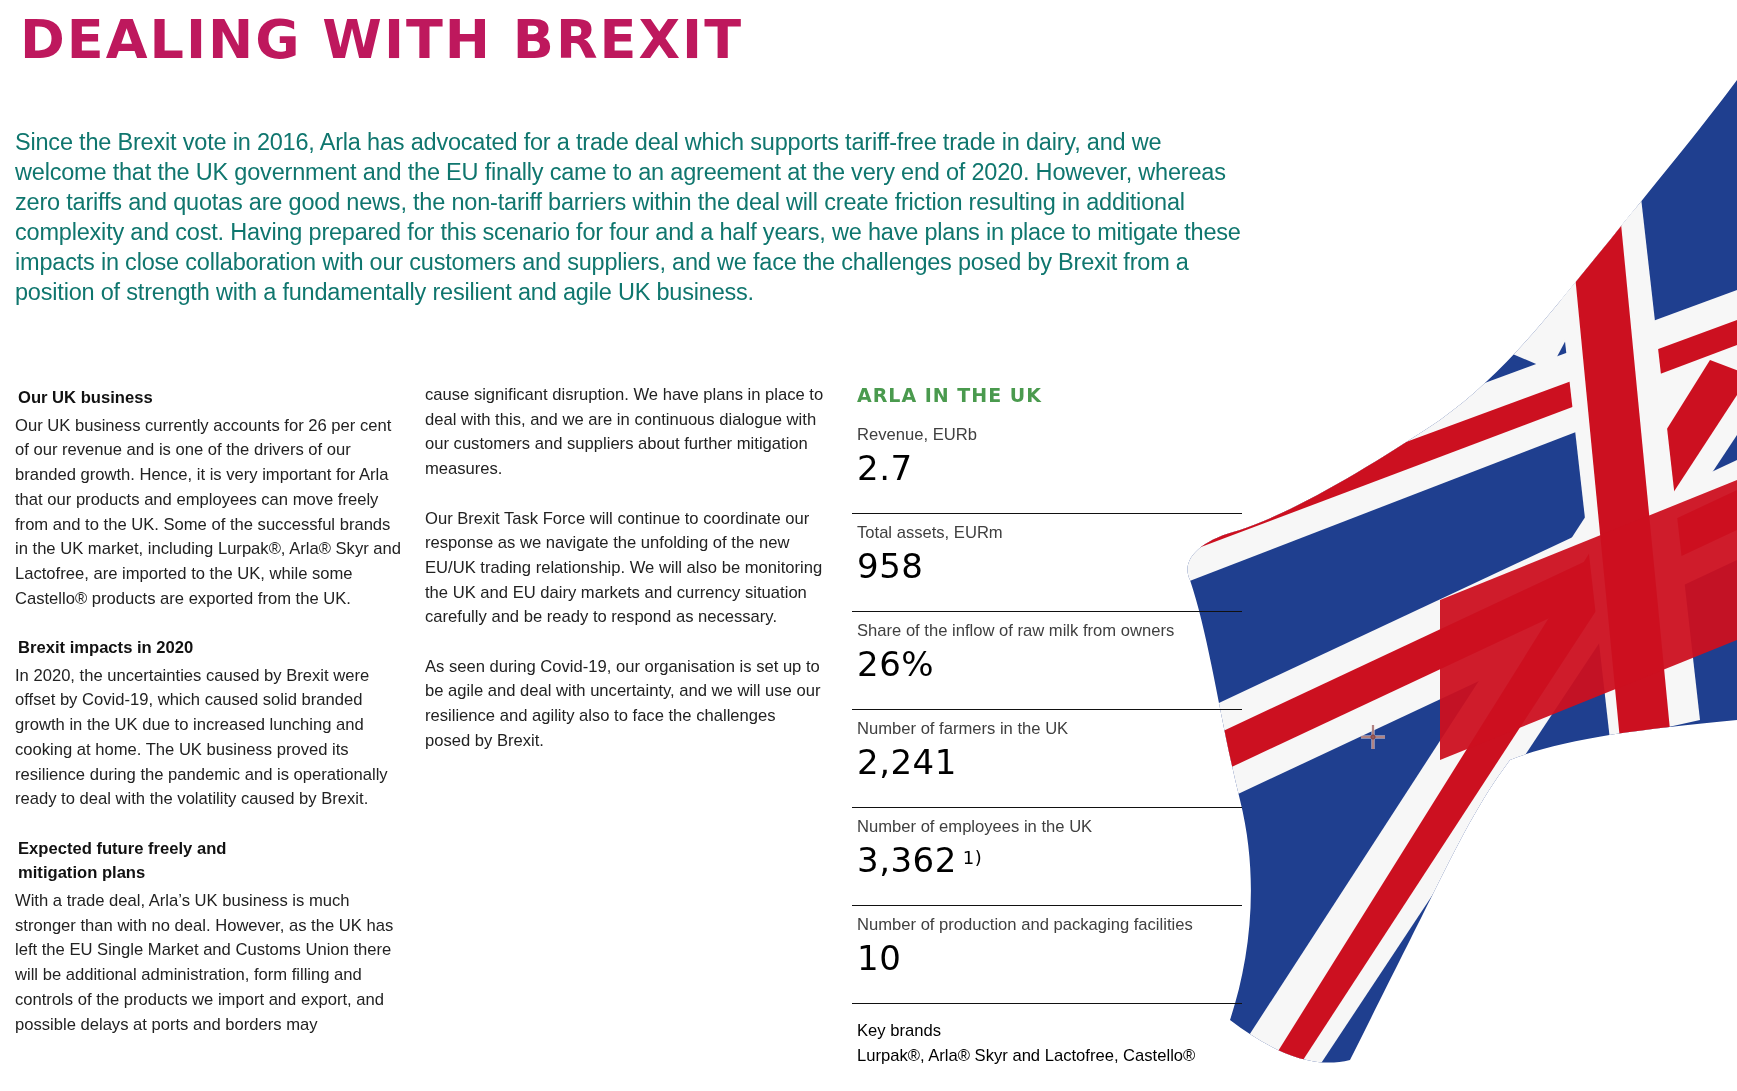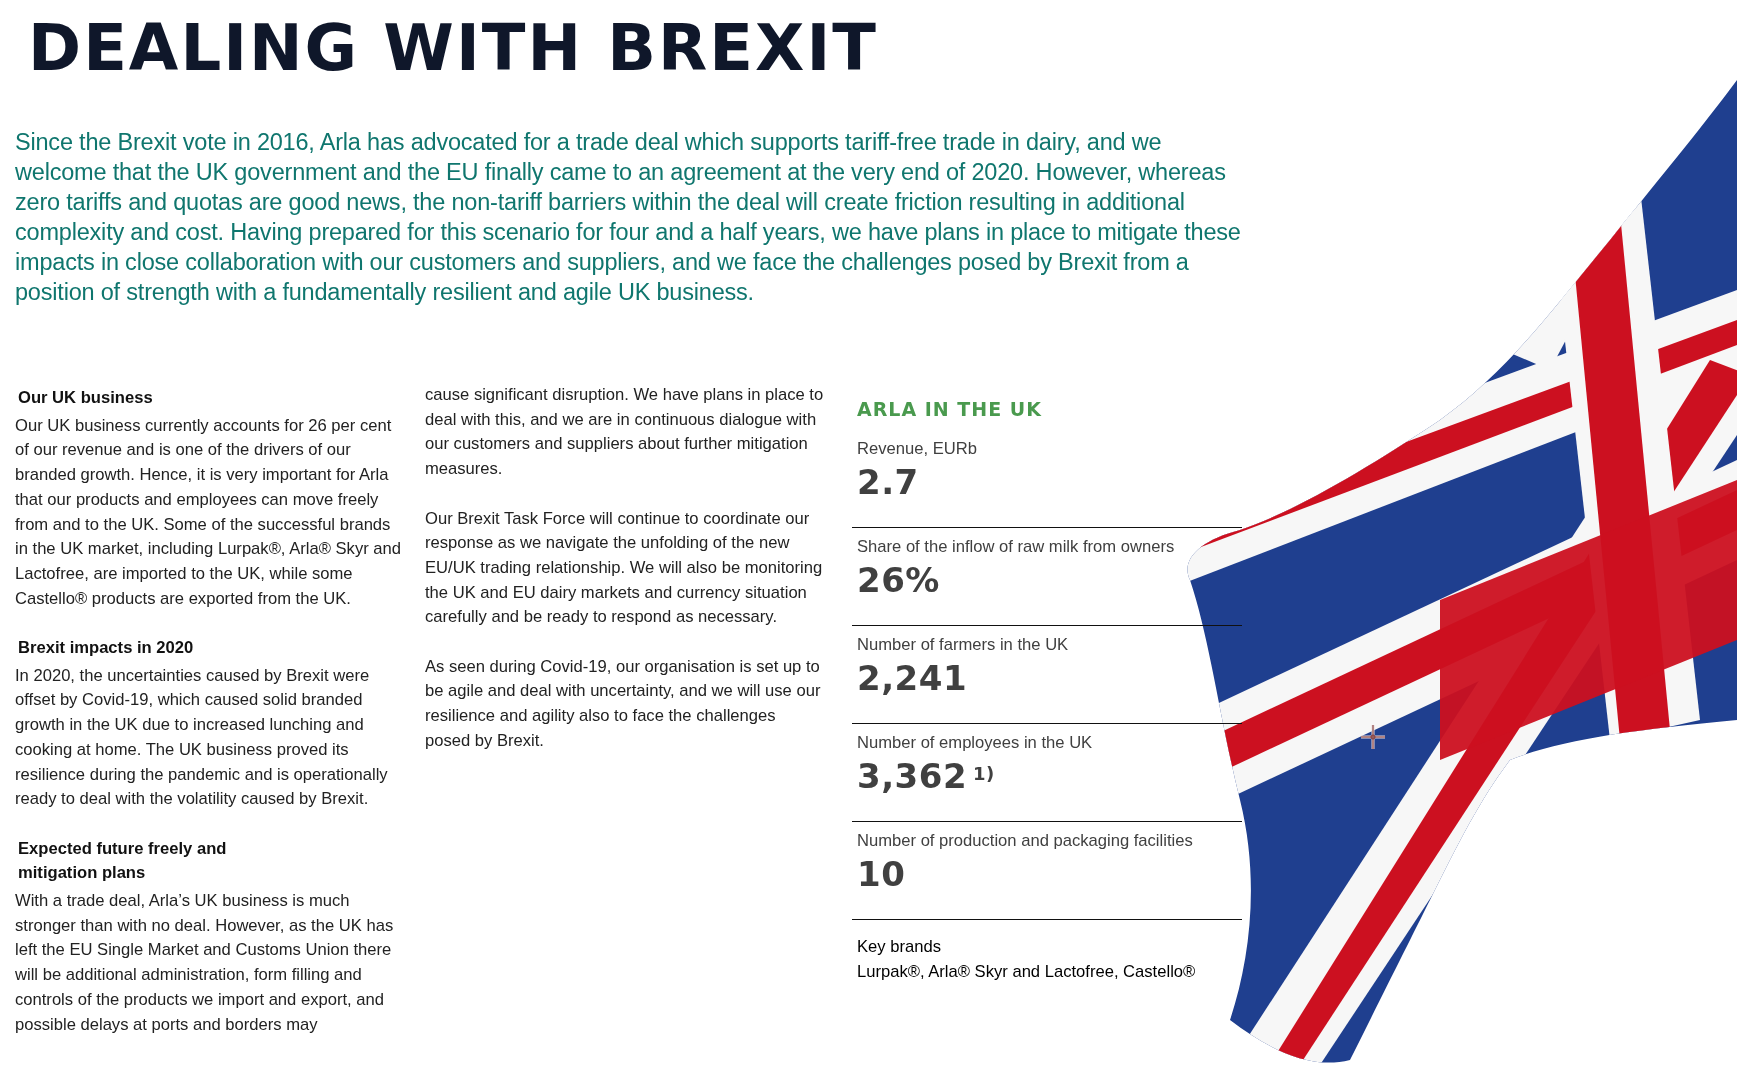--- a/index.html
+++ b/index.html
@@ -1,35 +1,35 @@
 <!DOCTYPE html>
 <html><head>
 <meta charset="utf-8">
 <style>
   html, body { margin:0; padding:0; background:#ffffff; }
   body { width:1737px; height:1091px; position:relative; overflow:hidden;
          font-family:"Liberation Sans", sans-serif; color:#1d1d1b; }
-  .title { position:absolute; left:16px; top:4px; margin:12px;
+  .title { position:absolute; left:16px; top:4px; margin:4px;
            font-family:"DejaVu Sans", sans-serif; font-weight:bold;
-           font-size:64px; letter-spacing:2px; color:#0f172a; line-height:64px; }
+           font-size:54px; letter-spacing:2px; color:#be185d; line-height:64px; }
   .intro { position:absolute; left:15px; top:127px; width:1230px; margin:0;
            font-size:23.5px; line-height:30px; color:#0f766e; letter-spacing:-0.2px; }
   .col { position:absolute; top:383px; font-size:16.6px; line-height:24.7px; color:#222; }
   .col-left { left:15px; width:390px; }
   .col-mid { left:425px; width:400px; }
   .col h3 { margin:3px; font-size:16.6px; font-weight:bold; line-height:24.7px; color:#111; }
   .col p { margin:0 0 24.7px 0; }
-  .stats { position:absolute; left:852px; top:396px; width:390px; }
+  .stats { position:absolute; left:852px; top:382px; width:390px; }
   .stats-head { margin:0 0 8px 5px; font-family:"DejaVu Sans", sans-serif; font-weight:bold;
                 font-size:19px; color:#4a9a4e; letter-spacing:1px; line-height:26px; }
   .stat { border-bottom:1.5px solid #111; padding:6px 0 8px 5px; height:82px; box-sizing:border-box; }
   .stat:first-of-type { }
   .stat-label { font-size:16.6px; line-height:22px; color:#404040; margin-top:2px; }
-  .stat-value { font-family:"DejaVu Sans", sans-serif; font-weight:bold; font-size:34px;
-                line-height:44px; color:#404040; letter-spacing:0.5px; }
+  .stat-value { font-family:"DejaVu Sans", sans-serif; font-weight:normal; font-size:34px;
+                line-height:44px; color:#000000; letter-spacing:0.5px; }
   .stat-value sup { font-size:18px; vertical-align:top; position:relative; top:-2px; margin-left:6px; }
   .stat-row { height:98px; }
   .brands { padding:14px 0 0 5px; font-size:16.6px; line-height:25px; color:#000000; }
   .flag { position:absolute; left:1180px; top:40px; width:557px; height:1040px; }
   .cursor { position:absolute; left:1360px; top:724px; width:26px; height:26px; }
 </style>
 </head>
 <body>
 
 <h1 class="title">DEALING WITH BREXIT</h1>
@@ -75,20 +75,24 @@
   </g>
 </svg>
 
 <div class="stats">
   <div class="stats-head">ARLA IN THE UK</div>
   <div class="stat stat-row">
     <div class="stat-label">Revenue, EURb</div>
     <div class="stat-value"><span>2.7</span></div>
   </div>
   <div class="stat stat-row">
+    <div class="stat-label">Total assets, EURm</div>
+    <div class="stat-value"><span>958</span></div>
+  </div>
+  <div class="stat stat-row">
     <div class="stat-label">Share of the inflow of raw milk from owners</div>
     <div class="stat-value"><span>26%</span></div>
   </div>
   <div class="stat stat-row">
     <div class="stat-label">Number of farmers in the UK</div>
     <div class="stat-value"><span>2,241</span></div>
   </div>
   <div class="stat stat-row">
     <div class="stat-label">Number of employees in the UK</div>
     <div class="stat-value"><span>3,362</span><sup>1)</sup></div>

